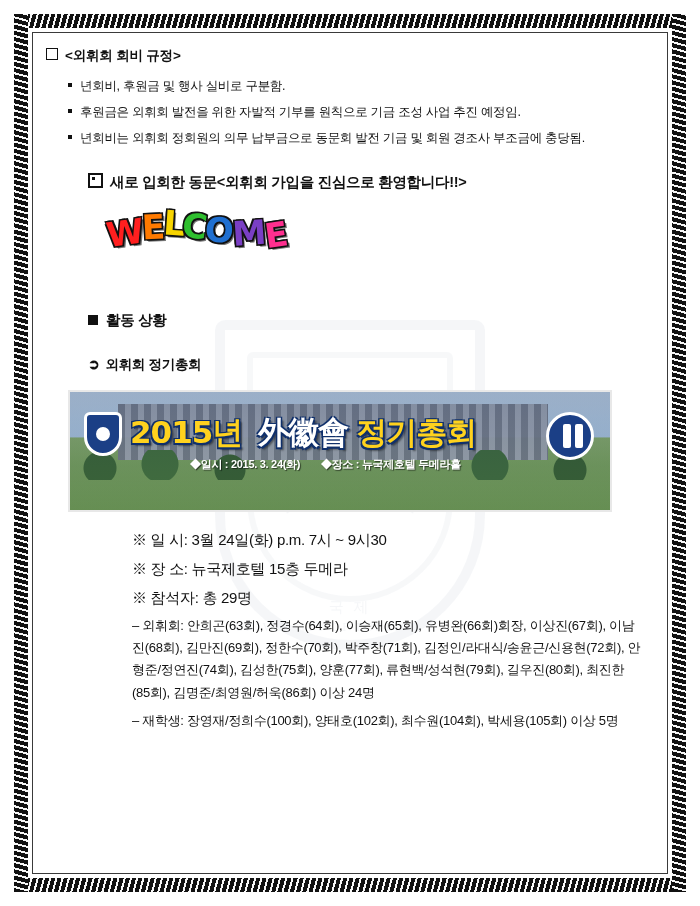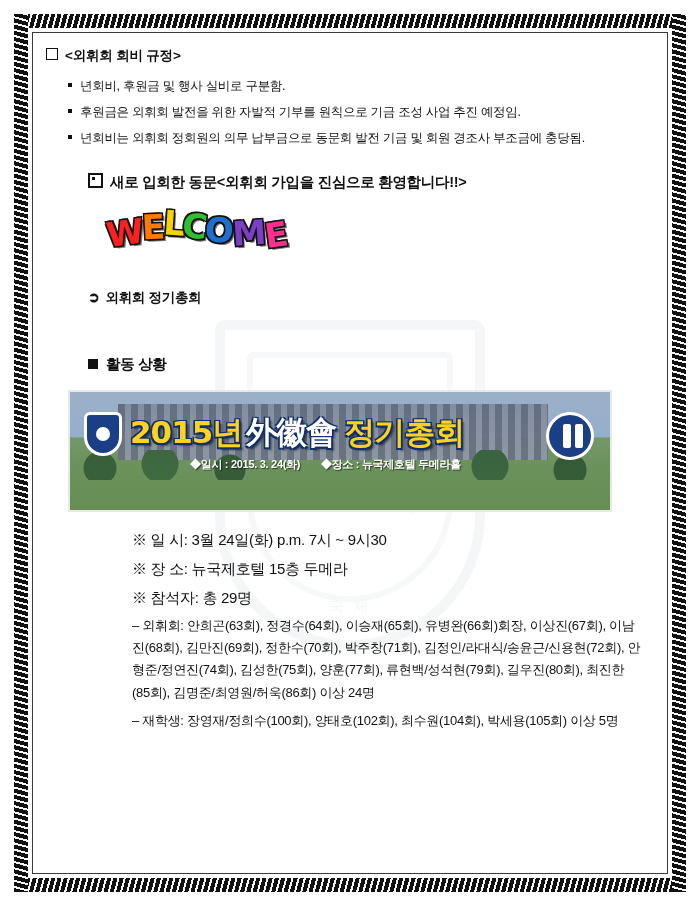--- a/index.html
+++ b/index.html
@@ -288,21 +288,21 @@
   }
   .banner-title .yellow {
     color: #ffd21e;
     text-shadow: -1.5px -1.5px 0 #10306b, 1.5px -1.5px 0 #10306b,
                  -1.5px 1.5px 0 #10306b, 1.5px 1.5px 0 #10306b, 3px 3px 2px rgba(0,0,0,.45);
   }
   .banner-title .white {
     color: #ffffff;
     text-shadow: -1.5px -1.5px 0 #10306b, 1.5px -1.5px 0 #10306b,
                  -1.5px 1.5px 0 #10306b, 1.5px 1.5px 0 #10306b, 3px 3px 2px rgba(0,0,0,.45);
-    margin-left: 4px;
+    margin-left: 16px;
   }
   .banner-sub {
     position: absolute;
     left: 120px; top: 64px;
     font-size: 11px;
     color: #ffffff;
     font-weight: bold;
     letter-spacing: -0.3px;
     text-shadow: 1px 1px 1px rgba(0,0,0,.6);
     white-space: nowrap;
@@ -401,26 +401,26 @@
     <div class="sec-title">
       <span class="sq-double"></span><span>새로 입회한 동문&lt;외휘회 가입을 진심으로 환영합니다!!&gt;</span>
     </div>
 
     <div class="welcome-row">
       <div class="welcome-art">
         <span class="wa1">W</span><span class="wa2">E</span><span class="wa3">L</span><span class="wa4">C</span><span class="wa5">O</span><span class="wa6">M</span><span class="wa7">E</span>
       </div>
     </div>
 
+    <div class="sec-title" style="margin-top:44px;">
+      <span class="sq-solid"></span><span>활동 상황</span>
+    </div>
+
     <div class="sec-title" style="margin-top:22px; font-size:13.5px;">
       <span class="arrow-mark">➲</span><span>외휘회 정기총회</span>
-    </div>
-
-    <div class="sec-title" style="margin-top:44px;">
-      <span class="sq-solid"></span><span>활동 상황</span>
     </div>
 
     <div class="banner">
       <div class="banner-building"></div>
       <div class="banner-trees"></div>
       <div class="banner-overlay"></div>
       <div class="banner-emblem-left"></div>
       <div class="banner-emblem-right"></div>
       <div class="banner-title">
         <span class="yellow">2015년</span><span class="white">外徽會</span><span class="yellow" style="margin-left:8px;">정기총회</span>

